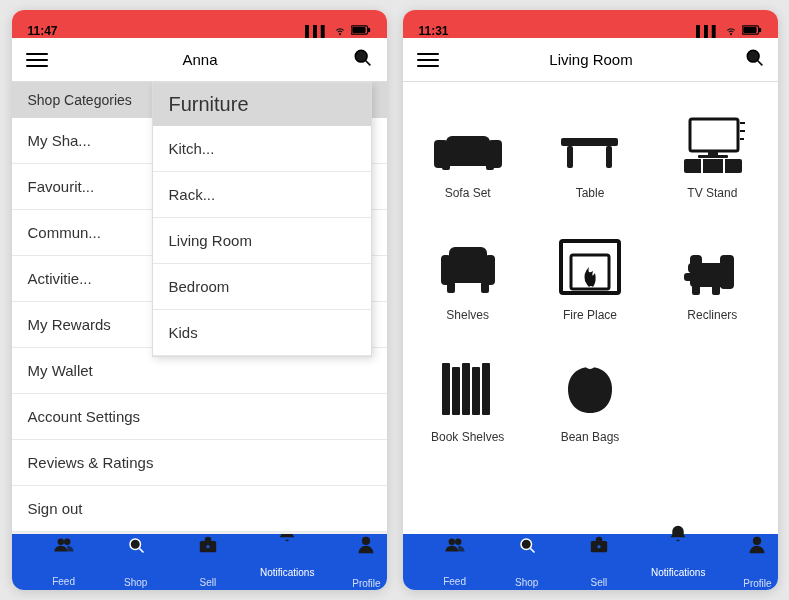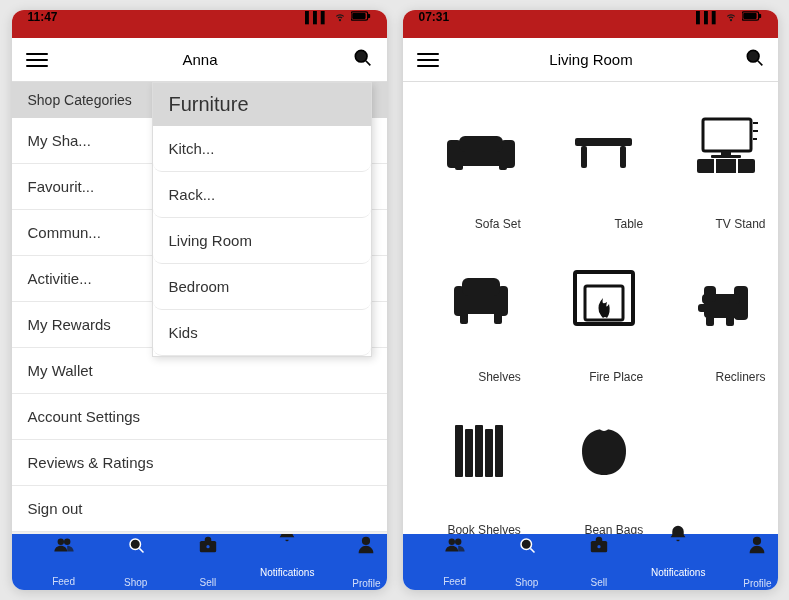--- a/index.html
+++ b/index.html
@@ -22,23 +22,23 @@
       overflow: hidden;
       display: flex;
       flex-direction: column;
       box-shadow: 0 2px 12px rgba(0,0,0,0.15);
       position: relative;
     }
 
     
     .status-bar {
       height: 28px;
-      background: #b91c1c;
-      display: flex;
-      align-items: flex-start;
+      background: #ef4444;
+      display: flex;
+      align-items: flex-end;
       justify-content: space-between;
       padding: 0 16px;
       font-size: 12px;
       font-weight: 600;
     }
     .status-icons {
       display: flex;
       align-items: center;
       gap: 4px;
       font-size: 11px;
@@ -129,21 +129,20 @@
       color: #333;
       font-weight: 500;
     }
     .dropdown-item {
       padding: 14px 16px;
       font-size: 15px;
       color: #333;
       border-bottom: 1px solid #e8e8e8;
       background: #fff;
       cursor: pointer;
-      border-radius: 9px;
     }
 
     
     .tab-bar {
       height: 56px;
       background: #1a56db;
       display: flex;
       align-items: center;
     }
     .tab-item {
@@ -183,24 +182,23 @@
 
     .furniture-grid {
       display: grid;
       grid-template-columns: repeat(3, 1fr);
       gap: 8px;
     }
 
     .furniture-item {
       display: flex;
       flex-direction: column;
-      align-items: flex-end;
+      align-items: center;
       padding: 12px 4px;
       cursor: pointer;
-      gap: 31px;
     }
 
     .furniture-icon {
       width: 80px;
       height: 70px;
       display: flex;
       align-items: center;
       justify-content: center;
     }
 
@@ -342,21 +340,21 @@
         </svg>
       </span>
       <span>Profile</span>
     </div>
   </div>
 </div>
 
 <div class="phone">
 
   <div class="status-bar">
-    <span>07:31</span>
+    <span>11:31</span>
     <div class="status-icons">
       <span>▌▌▌</span>
       <span>
         <svg width="14" height="12" viewBox="0 0 24 18">
           <path d="M12 14a2 2 0 1 1 0 4 2 2 0 0 1 0-4zm0-4a6 6 0 0 1 4.24 1.76l-1.42 1.42A4 4 0 0 0 12 12a4 4 0 0 0-2.83 1.17L7.76 11.76A6 6 0 0 1 12 10zm0-4a10 10 0 0 1 7.07 2.93l-1.41 1.41A8 8 0 0 0 12 8a8 8 0 0 0-5.66 2.34L4.93 8.93A10 10 0 0 1 12 6z"></path>
         </svg>
       </span>
       <span>
         <svg width="20" height="12" viewBox="0 0 24 12">
           <rect x="0" y="1" width="20" height="10" rx="2" ry="2" stroke="#000" stroke-width="1.5" fill="none"></rect>

